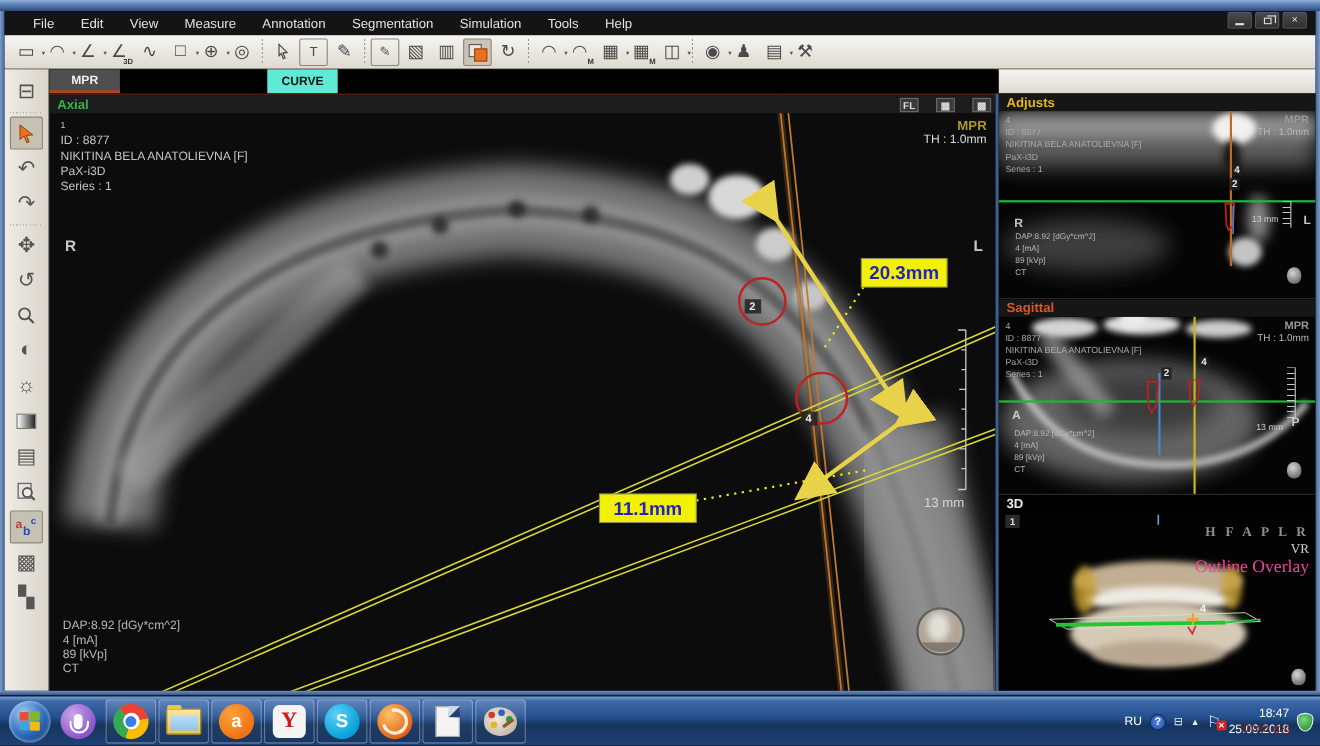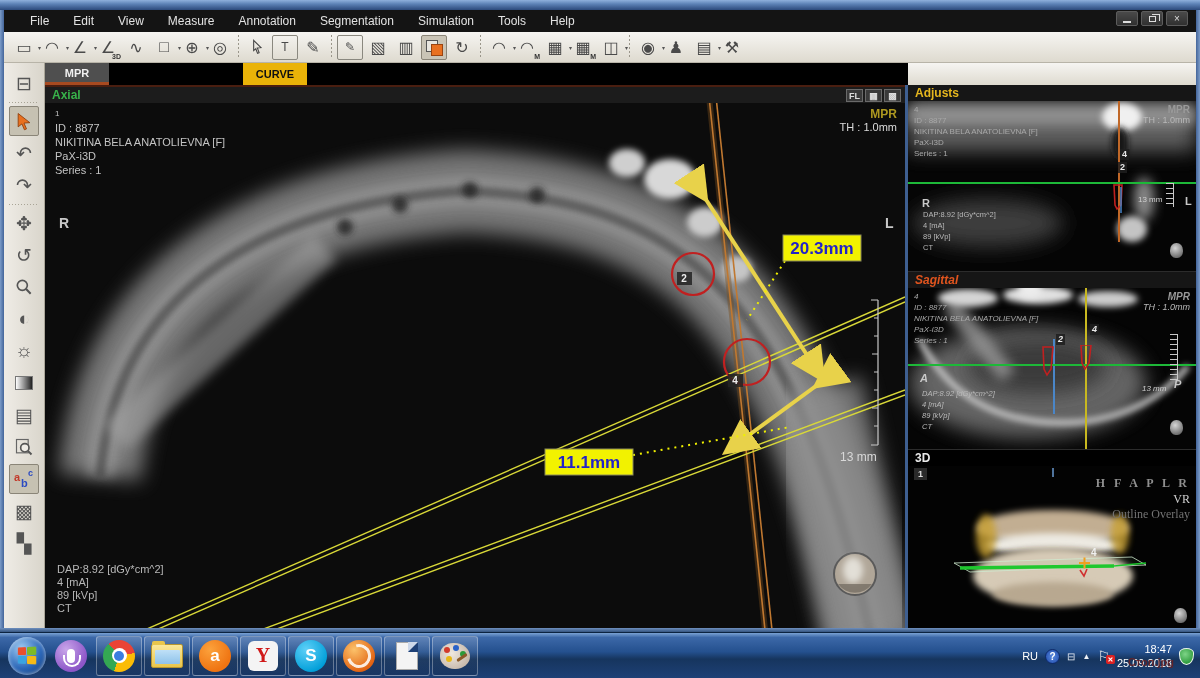--- a/index.html
+++ b/index.html
@@ -63,41 +63,41 @@
   .abc .lc { position:absolute; right:1px; top:-1px; color:#2a4ac2; font-size:9px;}
   .abc .lb { position:absolute; left:7px; top:8px; color:#2a4ac2; }
 
   
   .tabrow { position:absolute; left:45px; top:63px; width:860px; height:22px;
     background:#000; display:flex; align-items:stretch; }
   .tab { width:64px; display:flex; align-items:center; justify-content:center;
     font-size:11px; font-weight:bold; margin-right:2px; }
   .tab.active { background:#4f4f4f; color:#f0f0f0; border-bottom:3px solid #a84a20; }
   .tab.dim { background:#5eead4; color:#606060;margin-top:42px; }
-  .tab.hover { background:#eab308; color:#101010; }
+  .tab.hover { background:#5eead4; color:#101010; }
   .tooltipbar { flex:1; display:flex; align-items:center; color:#f2f2f2;
     font-size:13px; font-weight:600; padding-left:14px; letter-spacing:.2px;
     border-left:2px dotted #3a3a3a; margin-left:6px; background:#050505; }
   .tabfill { position:absolute; left:908px; top:63px; width:288px; height:22px;
     background:linear-gradient(#f6f5f2,#dedacf); }
 
   
   .view { position:absolute; background:#000; overflow:hidden; }
   .axial   { left:45px;  top:85px;  width:860px; height:543px; border-top:2px solid #4a1e10; }
   .coronal { left:908px; top:85px;  width:288px; height:186px; }
-  .sagittal{ left:908px; top:272px; width:288px; height:177px;font-style:italic; }
+  .sagittal{ left:908px; top:272px; width:288px; height:177px; }
   .v3d     { left:908px; top:450px; width:288px; height:178px; }
   .vsplit  { position:absolute; left:905px; top:85px; width:3px; height:543px; background:#3e5f91; }
   .hsep    { position:absolute; left:908px; width:288px; height:1px; background:#2c2c2c; }
 
   .vhead { position:absolute; left:0; top:0; right:0; height:16px; background:#161616;
     display:flex; align-items:center; padding-left:7px; font-size:12px; font-weight:bold; }
   .vhead.ax { background:#1c1c1c; }
   .t-green{color:#38b24a;} .t-yellow{color:#e5b61e;} .t-orange{color:#e0541e;} .t-white{color:#e8e8e8;}
-  .vbtns { position:absolute; right:4px; top:2px; display:flex; gap:2px; }
+  .vbtns { position:absolute; right:4px; top:2px; display:flex; gap:16px; }
   .vbtn { min-width:17px; height:13px; background:#3a3a3a; border:1px solid #6a6a6a;
     color:#ddd; font-size:9px; font-weight:bold; display:flex; align-items:center;
     justify-content:center; padding:0 2px; }
 
   .pinfo { position:absolute; color:#c4c4c4; }
   .pinfo .pnum { font-size:8px; }
   .pinfo.big { left:10px; top:20px; font-size:11px; line-height:14px; }
   .pinfo.small { left:6px; top:19px; font-size:8px; line-height:11px; color:#a8a8a8; }
   .mprblock { position:absolute; right:8px; text-align:right; }
   .mprblock .mode { font-size:12px; font-weight:bold; }
@@ -123,21 +123,21 @@
   .vline { position:absolute; width:2px; }
   .head-icon { position:absolute; width:13px; height:15px;
     background:radial-gradient(circle at 40% 35%,#d6d6d6,#6e6e6e 75%);
     border-radius:48% 48% 44% 44%; }
   svg.fill { position:absolute; left:0; top:0; }
 
   
   .v3d-txt { position:absolute; right:6px; text-align:right; color:#c8c8c8;font-family:Liberation Serif, serif; }
   .v3d-orient { top:26px; font-size:12px; font-weight:bold; color:#8f8f8f; letter-spacing:3px; }
   .v3d-mode { top:42px; font-size:12px; color:#cfcfcf; }
-  .v3d-overlay { top:57px; font-size:12px; color:#737373; }
+  .v3d-overlay { top:57px; font-size:16px; color:#ec4899; }
   .badge1 { position:absolute; left:6px; top:18px; background:#2a2a2a; color:#ddd;
     font-size:9px; font-weight:bold; padding:0 4px; line-height:12px; }
 
   
   .taskbar { position:absolute; left:0; top:632px; width:1200px; height:46px;
     background:linear-gradient(#7aa2d4 0%,#3c68a8 10%,#24508e 42%,#16355e 58%,#1e4076 100%);
     border-top:1px solid #0c2340; display:flex; align-items:center; }
   .orb { width:38px; height:38px; margin-left:8px; border-radius:50%;
     background:radial-gradient(circle at 35% 30%,#9ecbf2,#2a66b8 55%,#123a75 90%);
     box-shadow:inset 0 0 4px rgba(255,255,255,.7); position:relative; }

